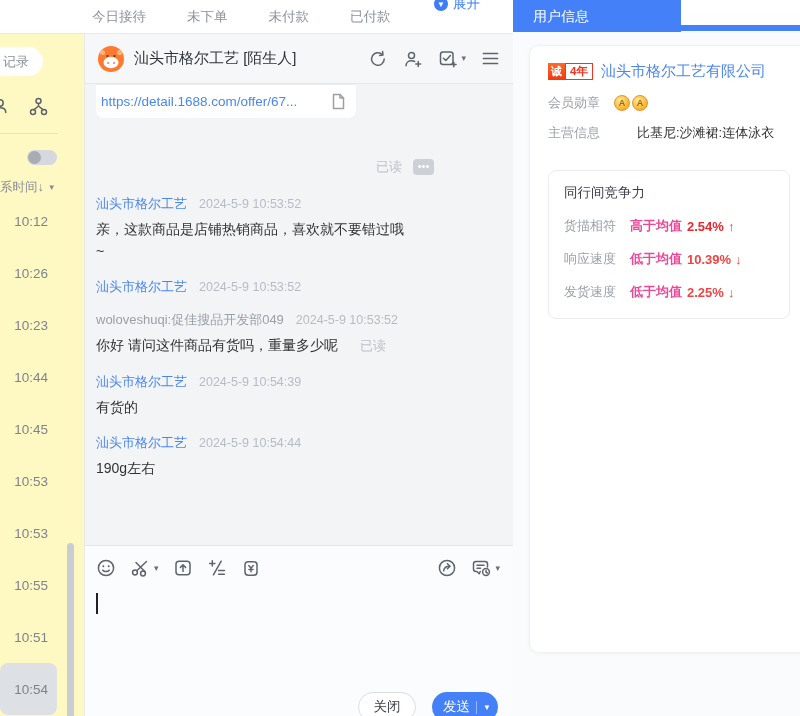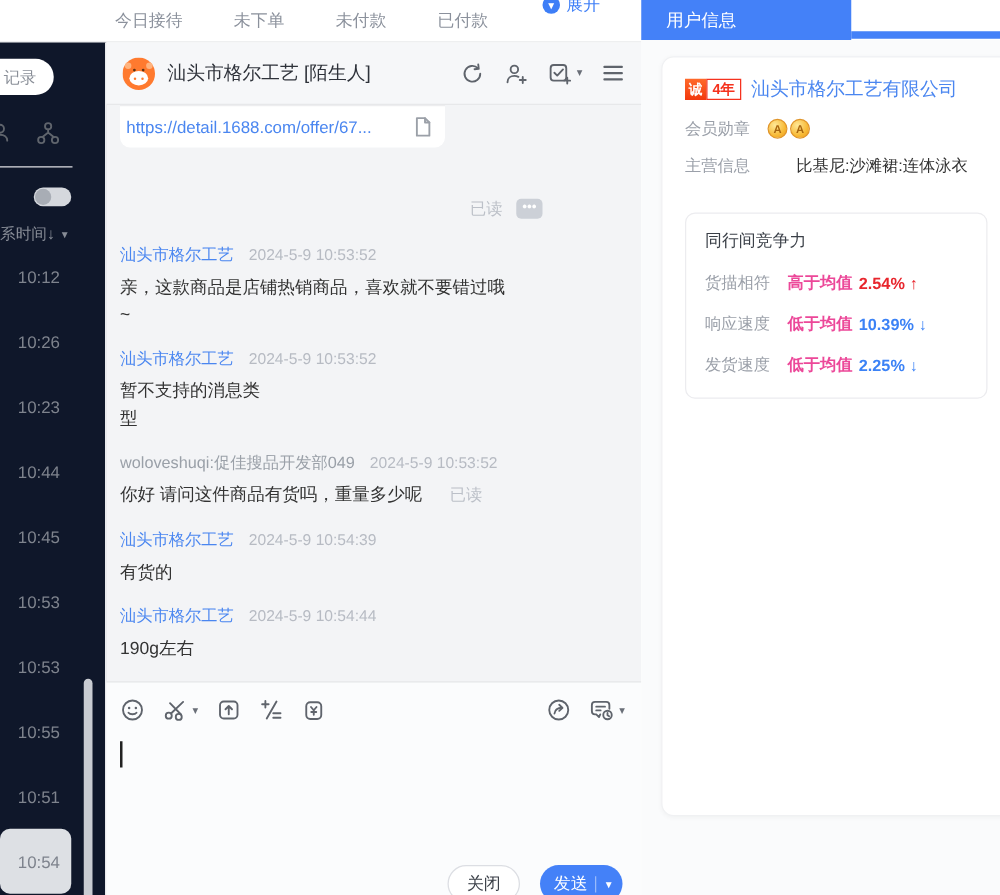--- a/index.html
+++ b/index.html
@@ -14,21 +14,21 @@
   .topbar-tabs { position:absolute; left:92px; top:0; height:33px; display:flex; align-items:center; gap:41px; }
   .topbar-tabs .tab { color:#8b919c; font-size:13.5px; cursor:default; }
   .expand-btn { position:absolute; right:33px; top:-5px; display:flex; align-items:center; gap:5px; color:#3d7ef7; font-size:13.5px; }
   .expand-ic { width:14px; height:14px; border-radius:50%; background:#3d7ef7; color:#fff; font-size:8px; display:flex; align-items:center; justify-content:center; }
 
   
   .user-tab { position:absolute; left:513px; top:0; width:168px; height:32px; background:#4481f8; color:#fff; font-size:14px; line-height:32px; padding-left:20px; }
   .user-tab-bar { position:absolute; left:681px; top:25px; width:119px; height:6px; background:#4481f8; }
 
   
-  .sidebar { position:absolute; left:0; top:34px; width:85px; height:682px; background:#0f172a; overflow:hidden; border-right:1px solid #e9eaec; }
+  .sidebar { position:absolute; left:0; top:34px; width:85px; height:682px; background:#fef9c3; overflow:hidden; border-right:1px solid #e9eaec; }
   .search-pill { position:absolute; left:-96px; top:13px; width:139px; height:29px; background:#fff; border-radius:15px; display:flex; align-items:center; justify-content:flex-end; padding-right:14px; color:#8a8f98; font-size:13px; }
   .side-ic-partial { position:absolute; left:-9px; top:63px; }
   .side-ic-org { position:absolute; left:29px; top:63px; }
   .side-divider { position:absolute; left:0; top:99px; width:58px; border-top:1px solid #dfe0e3; }
   .toggle { position:absolute; left:27px; top:116px; width:30px; height:15px; border-radius:8px; background:#d5d8dd; }
   .toggle-knob { position:absolute; left:1px; top:1px; width:13px; height:13px; border-radius:50%; background:#a8adb5; }
   .sort-row { position:absolute; left:0; top:145px; display:flex; align-items:center; gap:4px; color:#878c96; font-size:12.5px; }
   .sort-caret { font-size:8px; color:#878c96; }
   .contacts { position:absolute; left:0; top:161px; width:57px; }
   .contact { height:52px; display:flex; align-items:center; justify-content:flex-end; padding-right:9px; color:#7e838d; font-size:13.5px; border-radius:8px; }
@@ -88,21 +88,21 @@
   .medals { display:flex; gap:2px; }
   .medal { width:16px; height:16px; border-radius:50%; background:radial-gradient(circle at 35% 30%,#ffe897,#f7b731 65%,#e89b2d); border:1px solid #e0952a; color:#a8650e; font-size:9px; font-weight:bold; display:flex; align-items:center; justify-content:center; }
   .comp-box { margin-top:29px; border:1px solid #ececef; border-radius:8px; padding:13px 15px 17px 15px; }
   .comp-title { font-size:13.5px; color:#3a3f47; }
   .comp-row { display:flex; align-items:center; margin-top:15px; font-size:13px; white-space:nowrap; }
   .comp-label { color:#9ba0a9; width:66px; flex:none; }
   .comp-prefix { color:#ec4899; font-weight:bold; margin-right:5px; }
   .comp-value { font-weight:bold; }
   .comp-arrow { margin-left:4px; font-weight:normal; font-size:13px; }
   .comp-row.red .comp-value, .comp-row.red .comp-arrow { color:#e8262d; }
-  .comp-row.green .comp-value, .comp-row.green .comp-arrow { color:#3b82f6; }
+  .comp-row.green .comp-value, .comp-row.green .comp-arrow { color:#ef4444; }
   .comp-row.dark .comp-value { color:#333; font-weight:normal; }
 </style>
 </head>
 <body>
 
 <div class="topbar">
   <div class="topbar-tabs">
 
   <span class="tab">今日接待</span>
       <span class="tab">未下单</span>
@@ -260,22 +260,20 @@
           </div>
           <div class="mtext"><span>亲，这款商品是店铺热销商品，喜欢就不要错过哦
 ~</span></div>
         </div>
 
         <div class="msg">
           <div class="msg-head">
             <span class="sender blue">汕头市格尔工艺</span>
             <span class="mtime">2024-5-9 10:53:52</span>
           </div>
-          <div class="mtext"><span>暂不支持的消息类
-型</span></div>
         </div>
 
         <div class="msg">
           <div class="msg-head">
             <span class="sender gray">woloveshuqi:促佳搜品开发部049</span>
             <span class="mtime">2024-5-9 10:53:52</span>
           </div>
           <div class="mtext"><span>你好 请问这件商品有货吗，重量多少呢</span><span class="mread">已读</span></div>
         </div>
 

